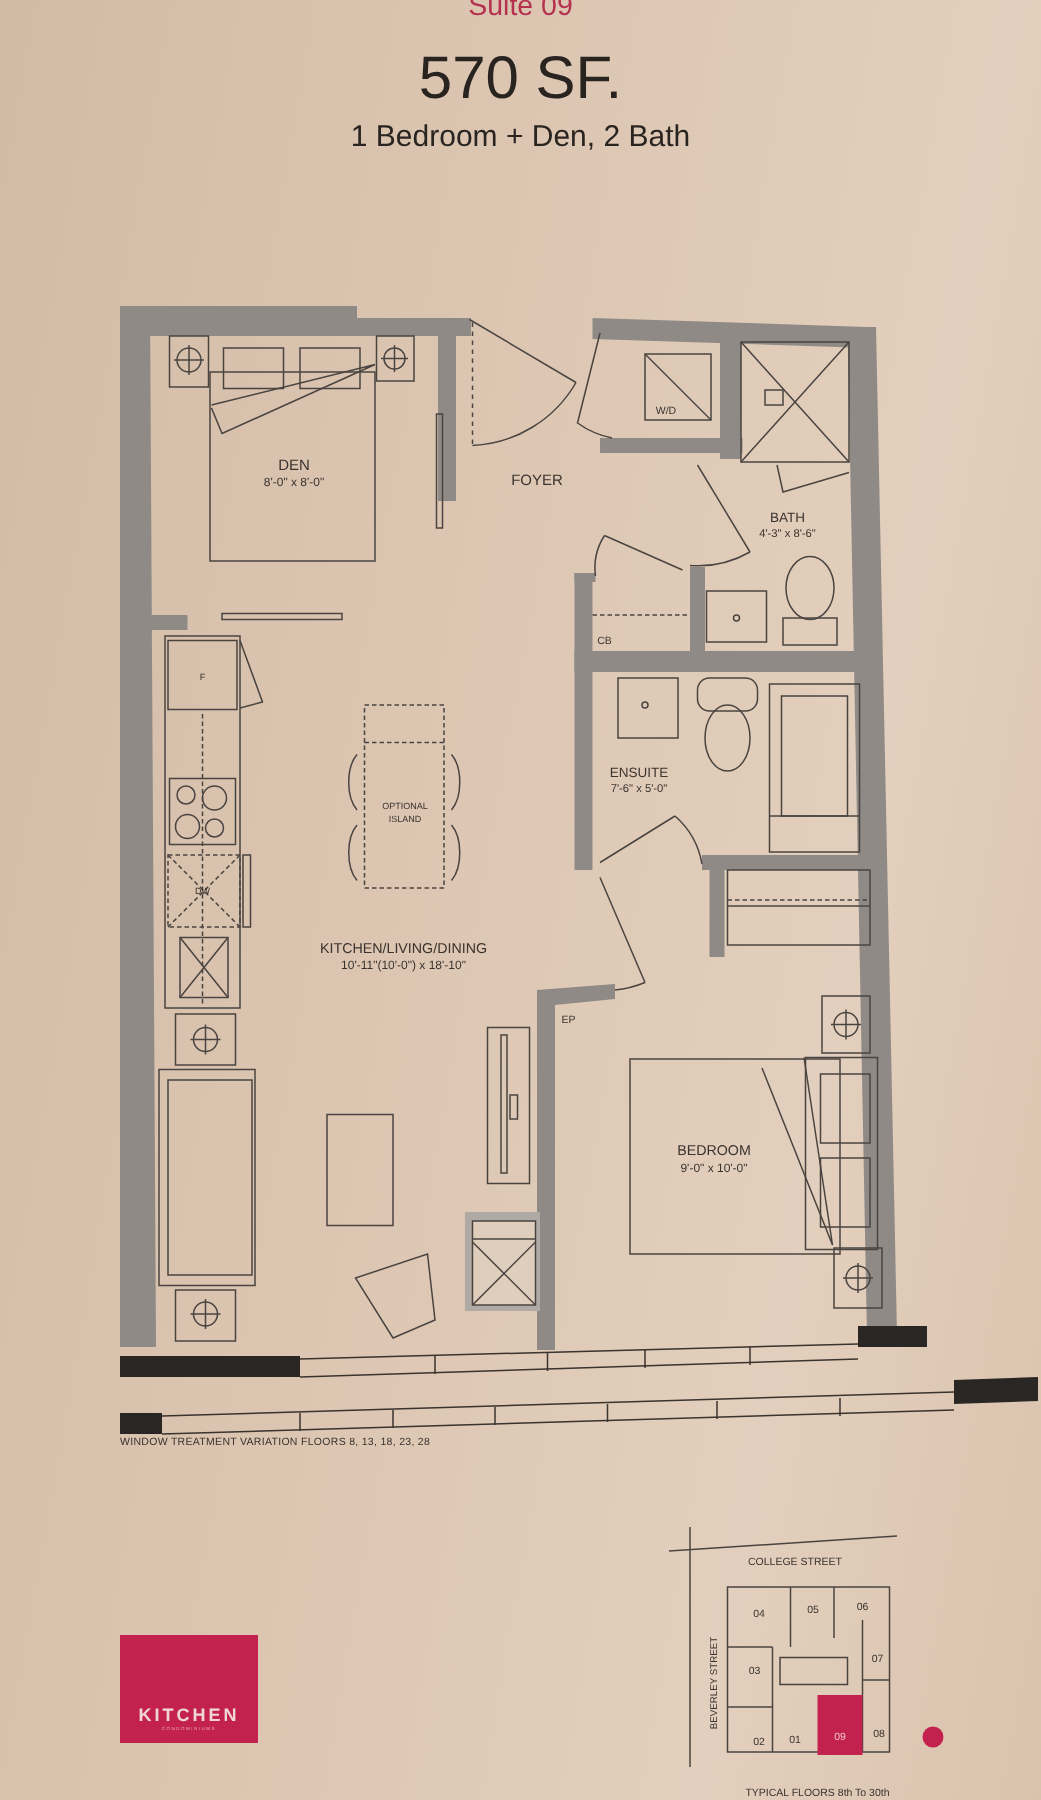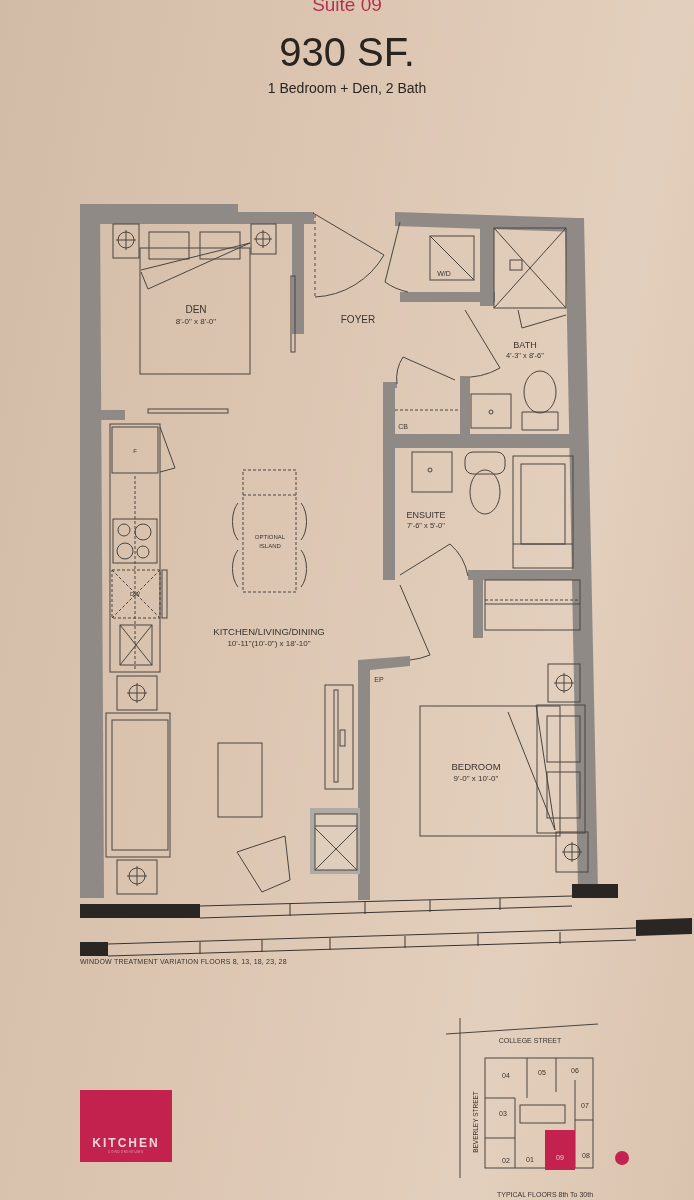--- a/index.html
+++ b/index.html
@@ -5,37 +5,37 @@
     html, body { margin: 0; padding: 0; }
     body {
       width: 694px; height: 1200px; overflow: hidden;
       background: linear-gradient(100deg, #d2bba6 0%, #dcc6b2 40%, #e3cfbd 75%, #dac3ae 100%);
       font-family: "Liberation Sans", sans-serif;
       position: relative;
     }
     .header { position: absolute; left: 0; right: 0; top: 0; text-align: center; }
     .suite { position: absolute; left: 0; right: 0; top: -6px; font-size: 19px; color: #b5324e; text-align: center; }
     .area { position: absolute; left: 0; right: 0; top: 30px; font-size: 40px; color: #2a2420; text-align: center; letter-spacing: 0px; }
-    .subtitle { position: absolute; left: 0; right: 0; top: 80px; font-size: 14px; color: #2a2420; text-align: center; }
+    .subtitle { position: absolute; left: 0; right: 0; top: 80px; font-size: 20px; color: #2a2420; text-align: center; }
     svg.plan { position: absolute; left: 0; top: 0; }
     .lbl { font-family: "Liberation Sans", sans-serif; fill: #3a332e; }
     .logo {
       position: absolute; left: 80px; top: 1090px; width: 92px; height: 72px;
       background: #c4224e;
     }
     .logo-name { position: absolute; left: 0; right: 0; top: 46px; text-align: center; color: #f0d6d6; font-size: 12px; letter-spacing: 2px; font-weight: bold; }
     .logo-sub { position: absolute; left: 0; right: 0; top: 60px; text-align: center; color: #e8a9b8; font-size: 3px; letter-spacing: 1px; }
     .note { position: absolute; left: 80px; top: 958px; font-size: 7px; color: #3a332e; letter-spacing: 0.2px; }
   </style>
 </head>
 <body>
 
 <div class="header">
   <div class="suite">Suite 09</div>
-  <div class="area">930 SF.</div>
+  <div class="area">570 SF.</div>
   <div class="subtitle">1 Bedroom + Den, 2 Bath</div>
 </div>
 
 <svg class="plan" width="694" height="1200" viewBox="0 0 694 1200" xmlns="http://www.w3.org/2000/svg">
   <g fill="#8f8a85" stroke="none">
 
     <polygon points="80,204 100,204 104,898 80,898"></polygon>
 
     <rect x="80" y="204" width="158" height="20"></rect>
     <rect x="234" y="212" width="80" height="12"></rect>

